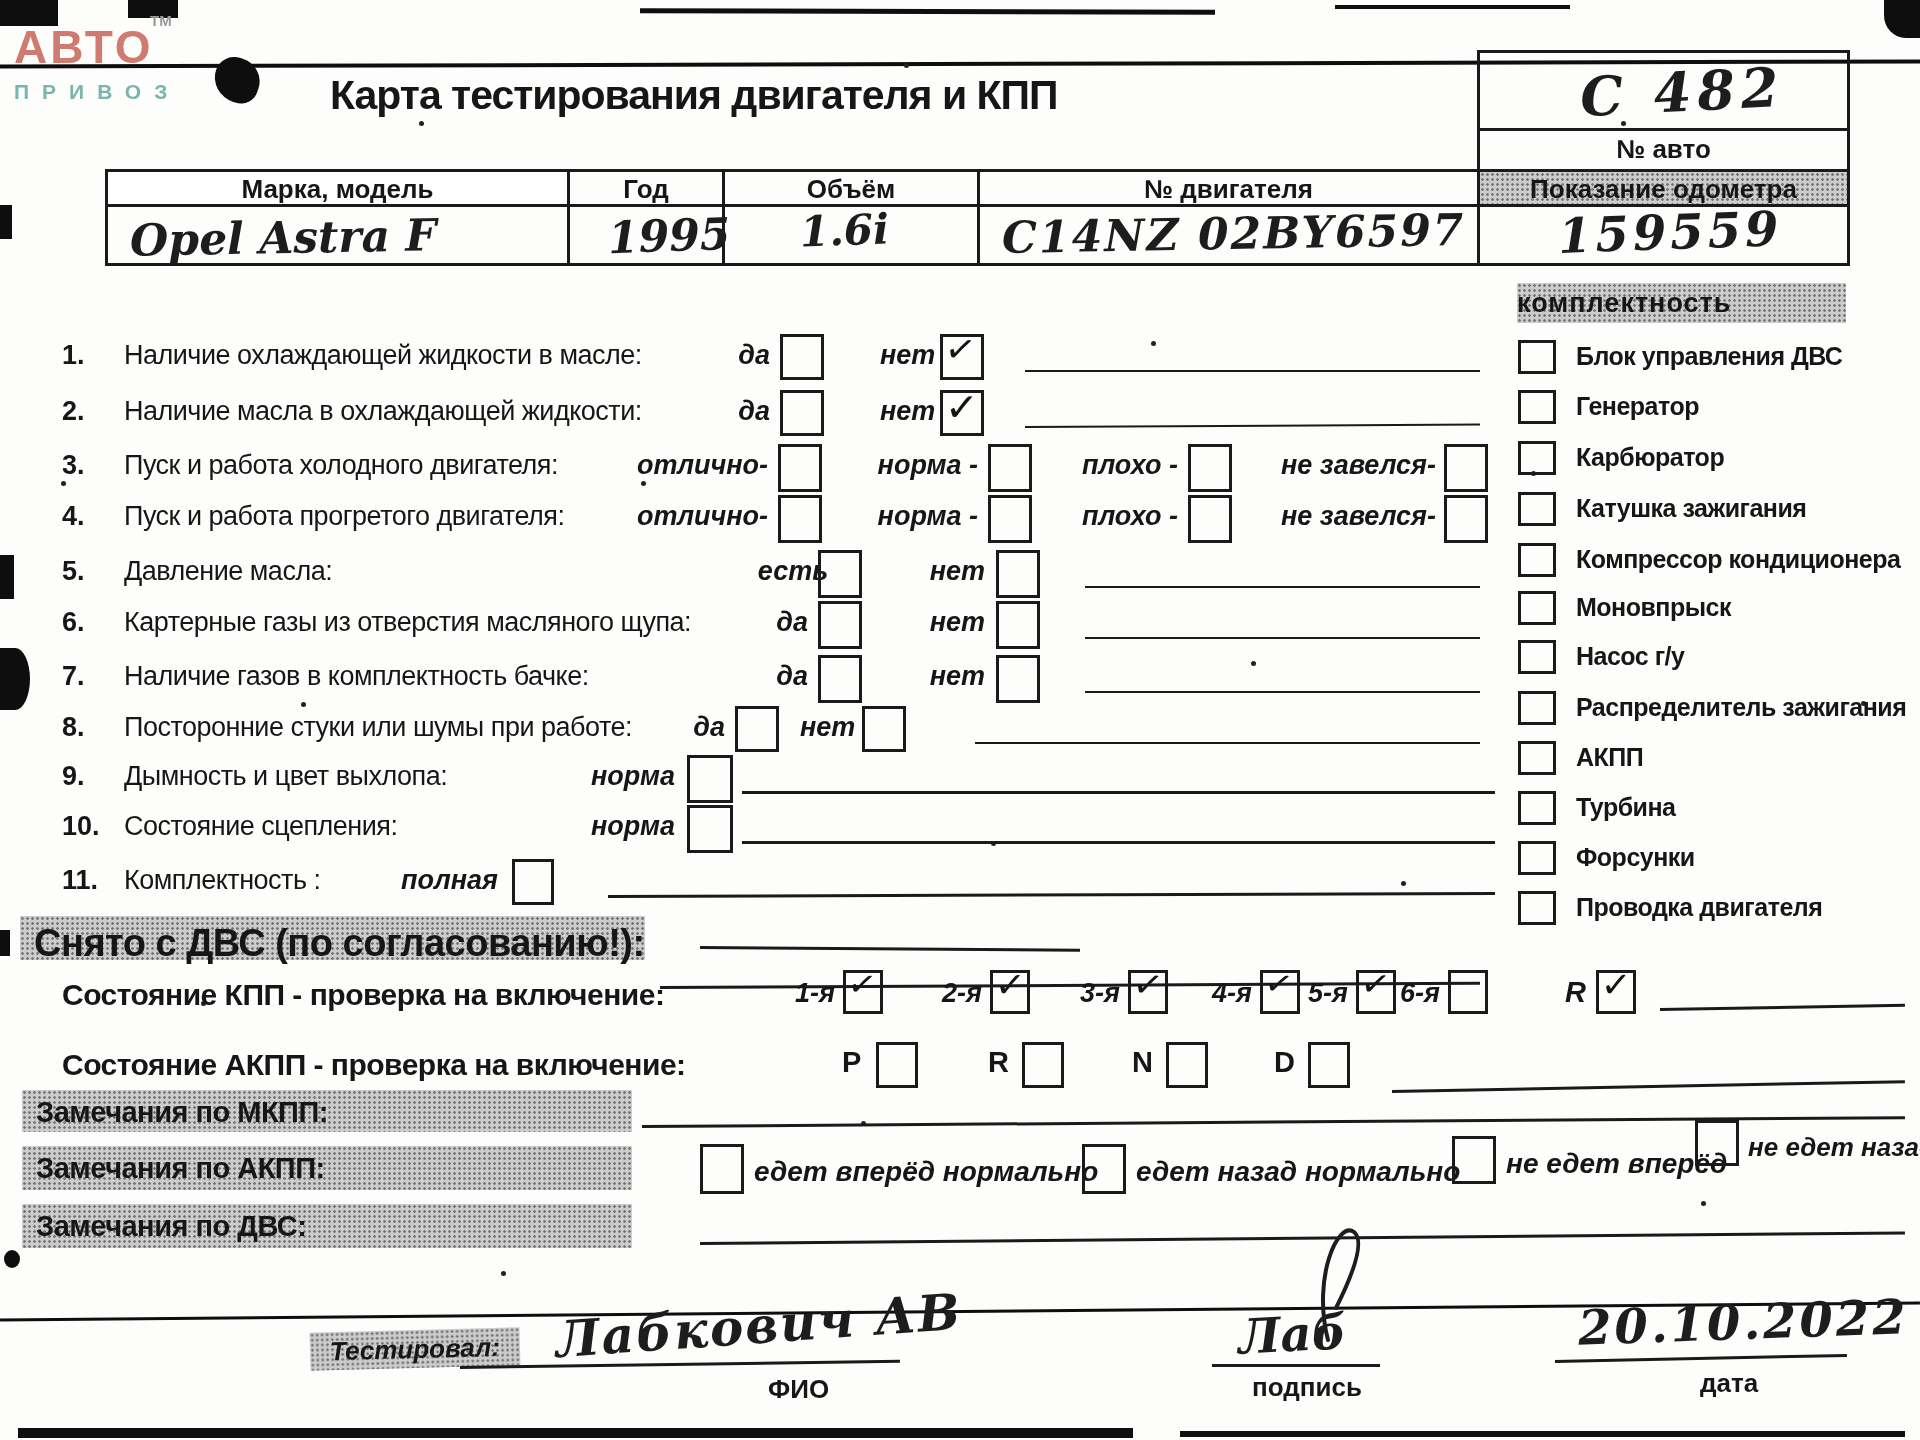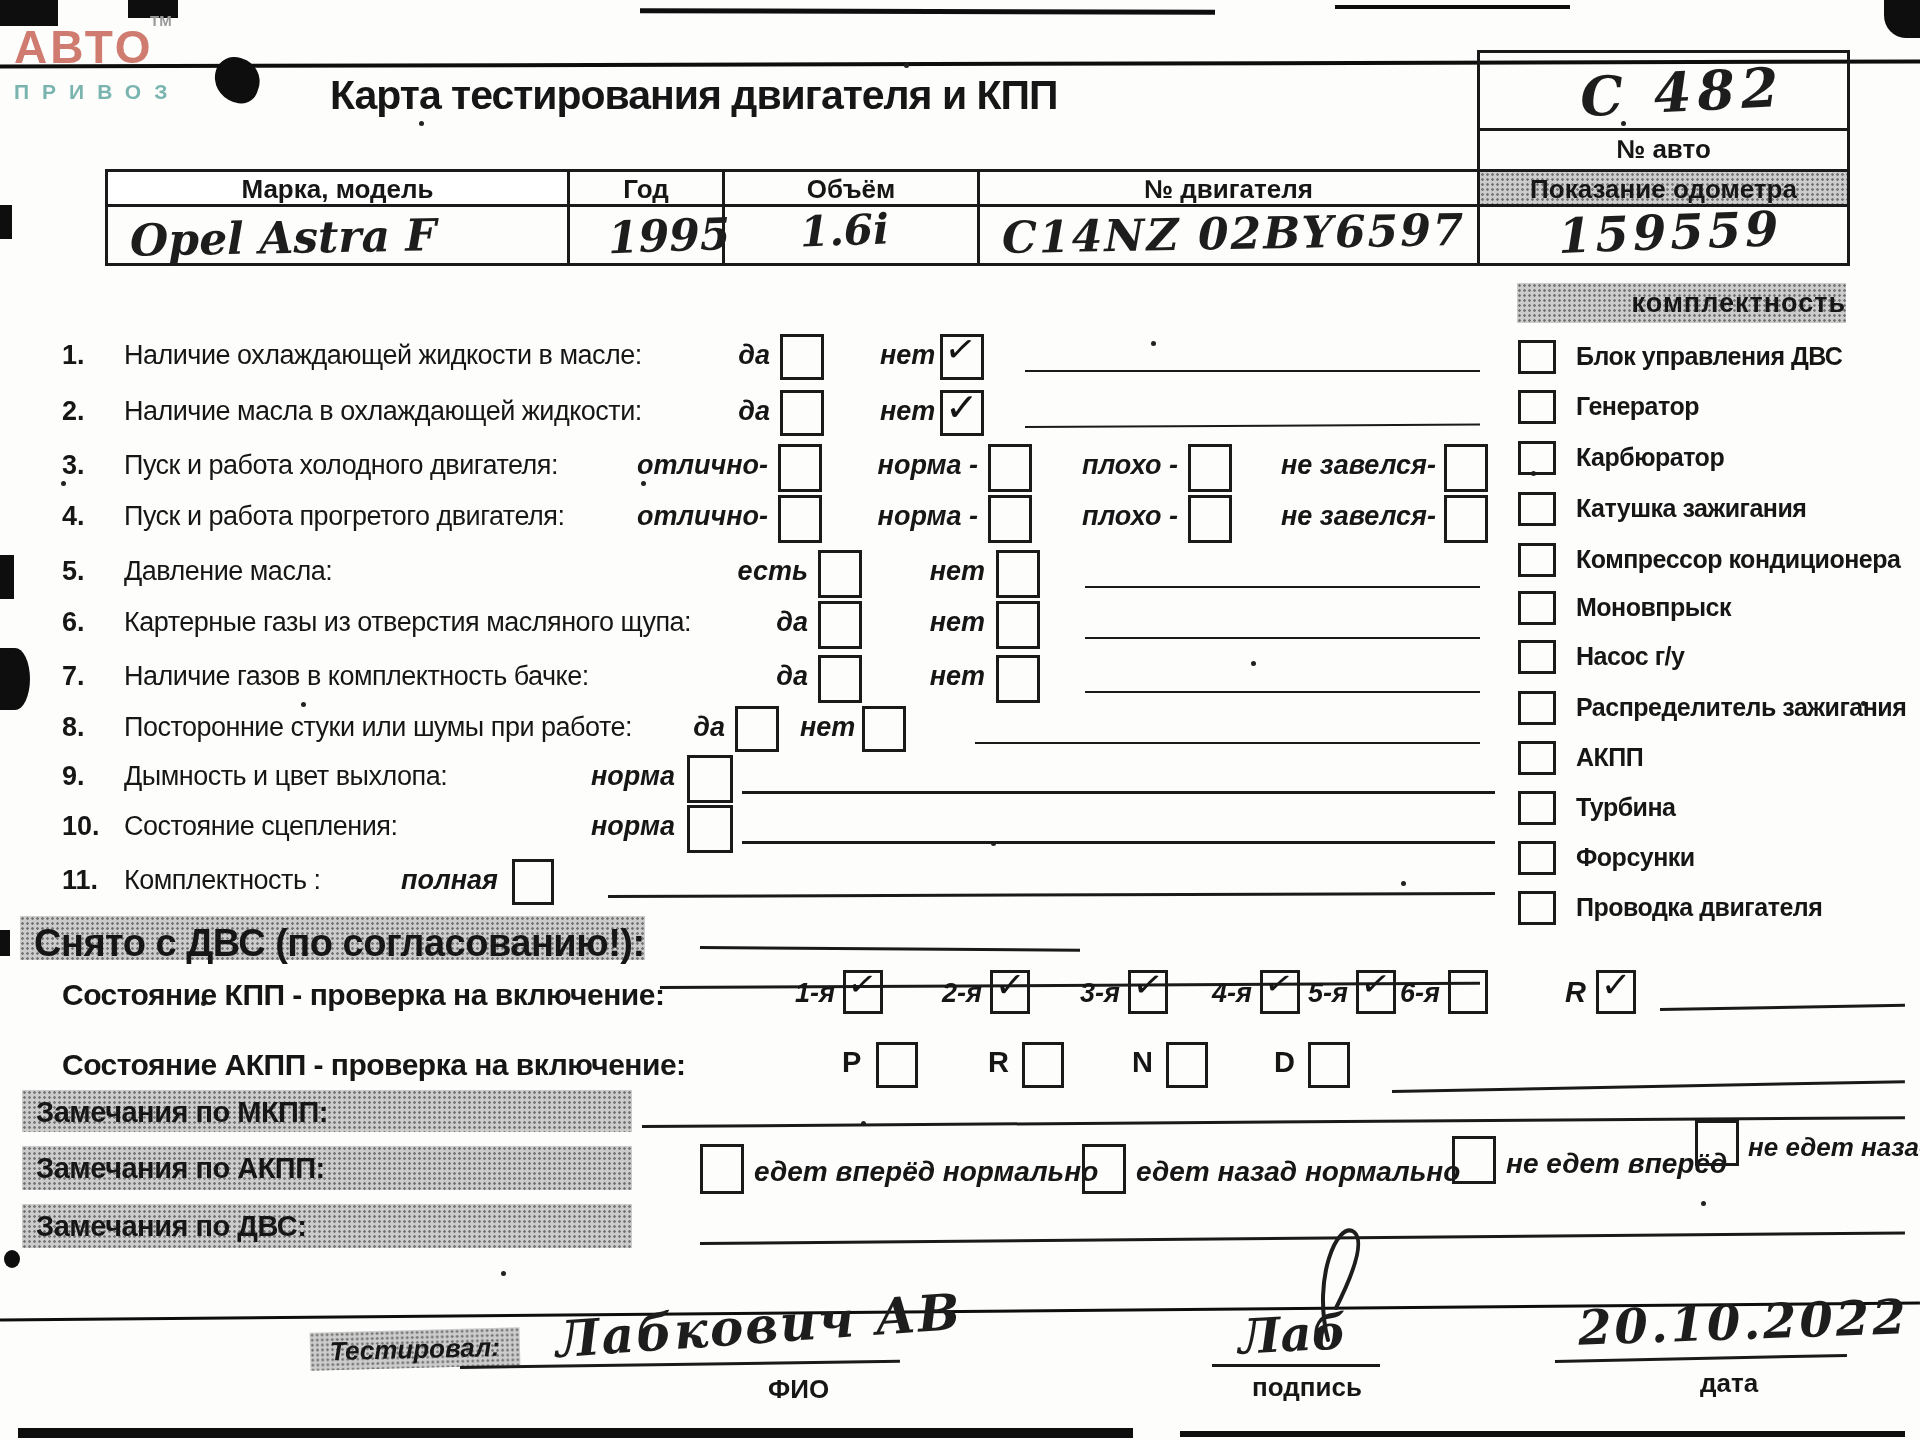--- a/index.html
+++ b/index.html
@@ -74,21 +74,21 @@
   <div class="cell" style="left:567px;top:204px;width:158px;height:62px"></div>
   <div class="cell" style="left:722px;top:204px;width:258px;height:62px"></div>
   <div class="cell" style="left:977px;top:204px;width:503px;height:62px"></div>
   <div class="cell" style="left:1477px;top:204px;width:373px;height:62px"></div>
   <div class="hw" style="left:130px;top:212px;font-size:44px;transform:rotate(-1deg)">Opel Astra F</div>
   <div class="hw" style="left:608px;top:210px;font-size:44px;transform:rotate(-2deg)">1995</div>
   <div class="hw" style="left:800px;top:206px;font-size:42px;transform:rotate(-2deg)">1.6i</div>
   <div class="hw" style="left:1002px;top:208px;font-size:44px;letter-spacing:2px;transform:rotate(-1deg)">C14NZ 02BY6597</div>
   <div class="hw" style="left:1558px;top:204px;font-size:48px;letter-spacing:4px;transform:rotate(-2deg)">159559</div>
 
-  <div class="abs ht" style="left:1517px;top:283px;width:329px;height:40px;text-align:right">
+  <div class="abs ht" style="left:1517px;top:283px;width:329px;height:40px;text-align:left">
     <span style="font-weight:800;font-size:27px;letter-spacing:1px;line-height:40px">комплектность</span>
   </div>
 
   <div class="b" style="left:1518px;top:340px;width:38px;height:34px"></div>
   <div class="citem" style="left:1576px;top:342px">Блок управления ДВС</div>
   <div class="b" style="left:1518px;top:390px;width:38px;height:34px"></div>
   <div class="citem" style="left:1576px;top:392px">Генератор</div>
   <div class="b" style="left:1518px;top:441px;width:38px;height:34px"></div>
   <div class="citem" style="left:1576px;top:443px">Карбюратор</div>
   <div class="b" style="left:1518px;top:492px;width:38px;height:34px"></div>
@@ -147,21 +147,21 @@
   <div class="b" style="left:778px;top:495px;width:44px;height:48px"></div>
   <div class="opt" style="left:872px;top:501px;width:106px;text-align:right">норма -</div>
   <div class="b" style="left:988px;top:495px;width:44px;height:48px"></div>
   <div class="opt" style="left:1072px;top:501px;width:106px;text-align:right">плохо -</div>
   <div class="b" style="left:1188px;top:495px;width:44px;height:48px"></div>
   <div class="opt" style="left:1278px;top:501px;width:158px;text-align:right">не завелся-</div>
   <div class="b" style="left:1444px;top:495px;width:44px;height:48px"></div>
 
   <div class="num" style="left:62px;top:556px">5.</div>
   <div class="row-lbl" style="left:124px;top:556px">Давление масла:</div>
-  <div class="opt" style="left:718px;top:556px;width:90px;text-align:right">есть</div>
+  <div class="opt" style="left:748px;top:556px;width:90px;text-align:center">есть</div>
   <div class="b" style="left:818px;top:550px;width:44px;height:48px"></div>
   <div class="opt" style="left:905px;top:556px;width:80px;text-align:right">нет</div>
   <div class="b" style="left:996px;top:550px;width:44px;height:48px"></div>
   <div class="ln" style="left:1085px;top:586px;width:395px;height:2px"></div>
 
   <div class="num" style="left:62px;top:607px">6.</div>
   <div class="row-lbl" style="left:124px;top:607px">Картерные газы из отверстия масляного щупа:</div>
   <div class="opt" style="left:718px;top:607px;width:90px;text-align:right">да</div>
   <div class="b" style="left:818px;top:601px;width:44px;height:48px"></div>
   <div class="opt" style="left:905px;top:607px;width:80px;text-align:right">нет</div>

